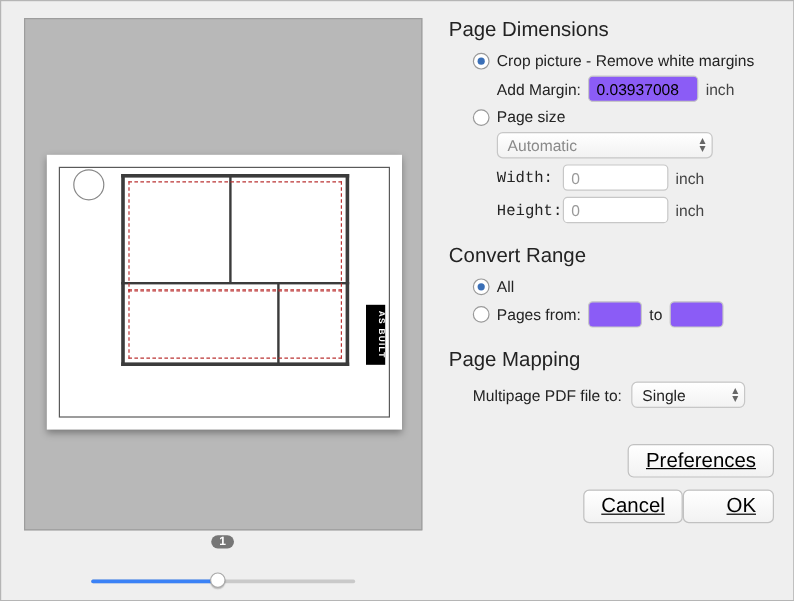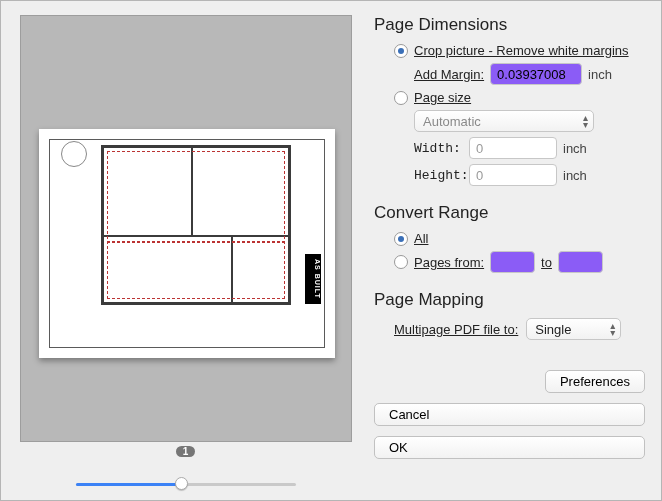--- a/index.html
+++ b/index.html
@@ -108,21 +108,21 @@
     border: 1px solid #999; border-radius: 50%;
     background: #fff; margin-right: 6px;
     display: inline-flex; align-items: center; justify-content: center;
     flex: none;
   }
   .radio .dot {
     width: 6px; height: 6px; border-radius: 50%;
     background: #3a6fb7; display: none;
   }
   .radio.checked .dot { display: block; }
-  .label { white-space: nowrap; text-decoration: underline; }
+  .label { white-space: nowrap; }
   .text-input {
     background: #8b5cf6;
     border: 1px solid #c7c7c7;
     border-radius: 4px;
     height: 22px;
     padding: 2px 6px;
     font-size: 13px;
     font-family: inherit;
   }
   .text-input.disabled { color: #9a9a9a; background: #fff; }
@@ -142,26 +142,27 @@
     position: absolute; right: 5px; top: 3px;
     font-size: 10px; color: #666; line-height: 7px;
   }
   .unit { margin-left: 6px; color: #444; }
   .wh-label { width: 55px; display: inline-block; font-family: Liberation Mono, monospace; }
   .btn {
     background: linear-gradient(#fff,#f2f2f2);
     border: 1px solid #c1c1c1;
     border-radius: 5px;
     padding: 3px 14px;
-    font-size: 13px;
+    font-size: 17px;
     font-family: inherit;
     min-width: 76px;
-    text-align: left;
-  }
-  .btn-row { display: flex; justify-content: flex-end; gap: 10px; margin-top: 10px; flex-direction: column; }
+    text-align: right;
+    text-decoration: underline;
+  }
+  .btn-row { display: flex; justify-content: flex-end; margin-top: 10px; }
   .pref-row { display: flex; justify-content: flex-end; margin-top: 30px; }
   .spacer { height: 12px; }
 </style>
 </head>
 <body>
 
 <div class="dialog">
 
   <div class="preview-pane">
     <div class="preview-box">

